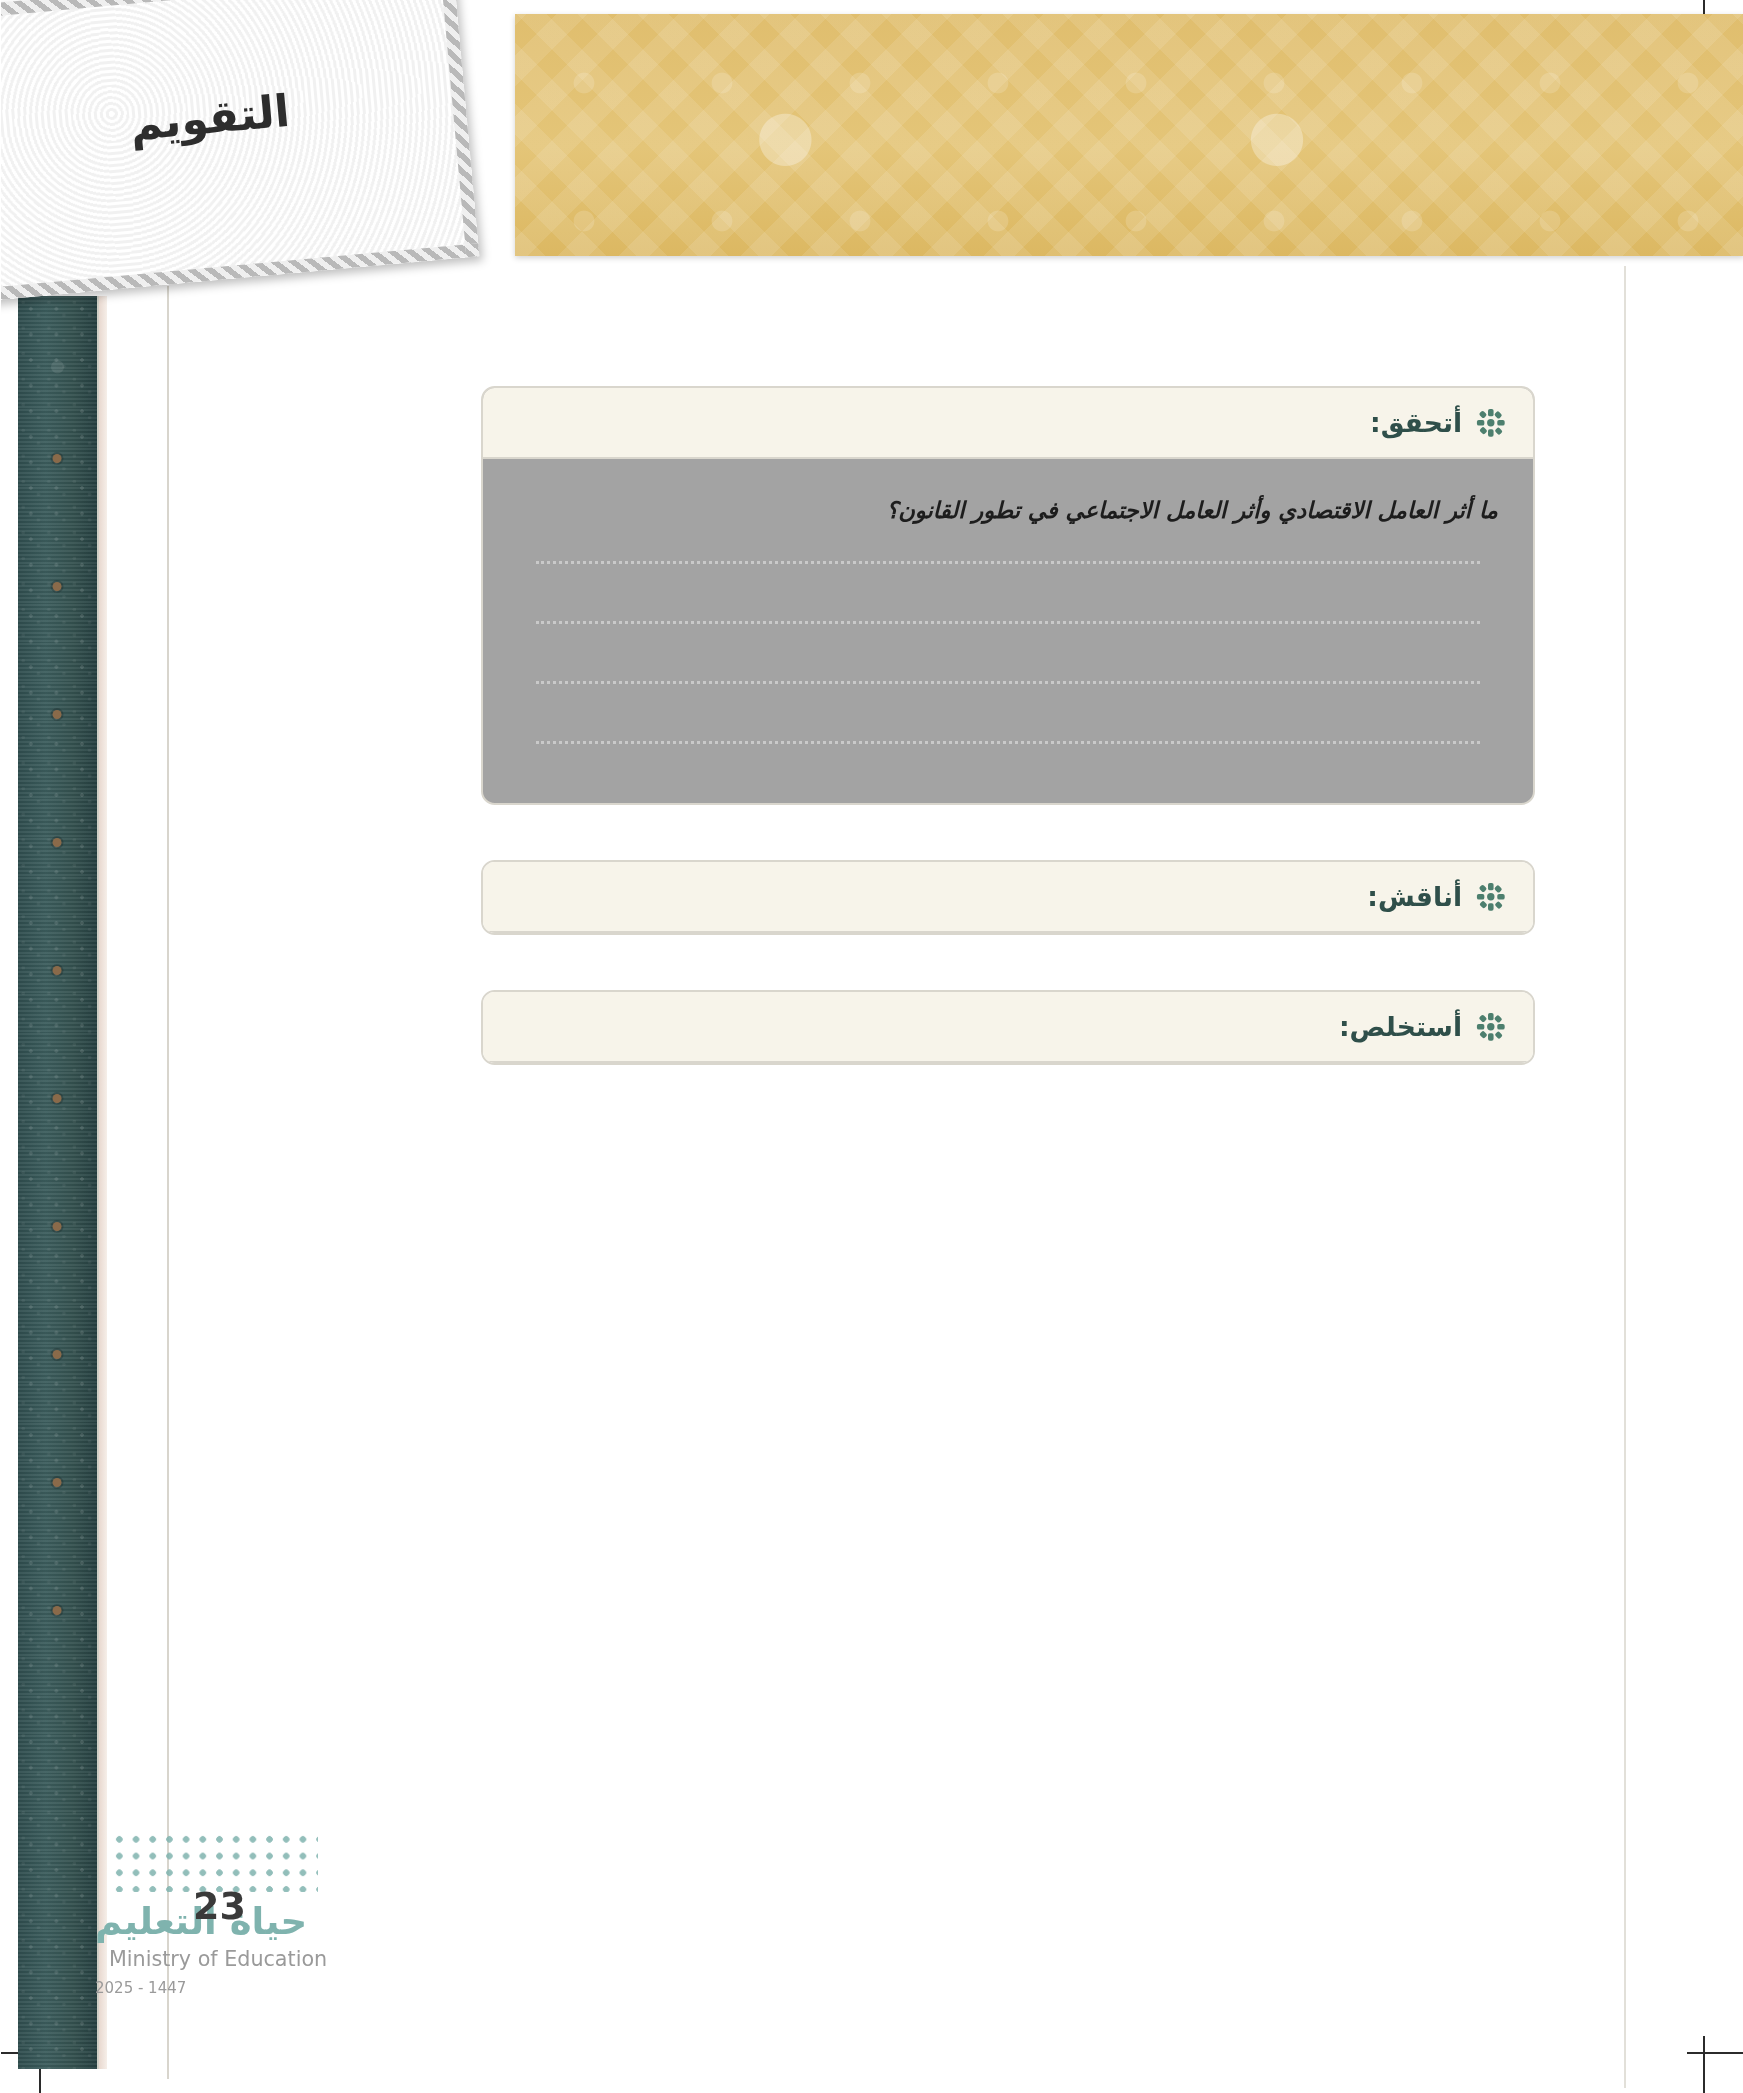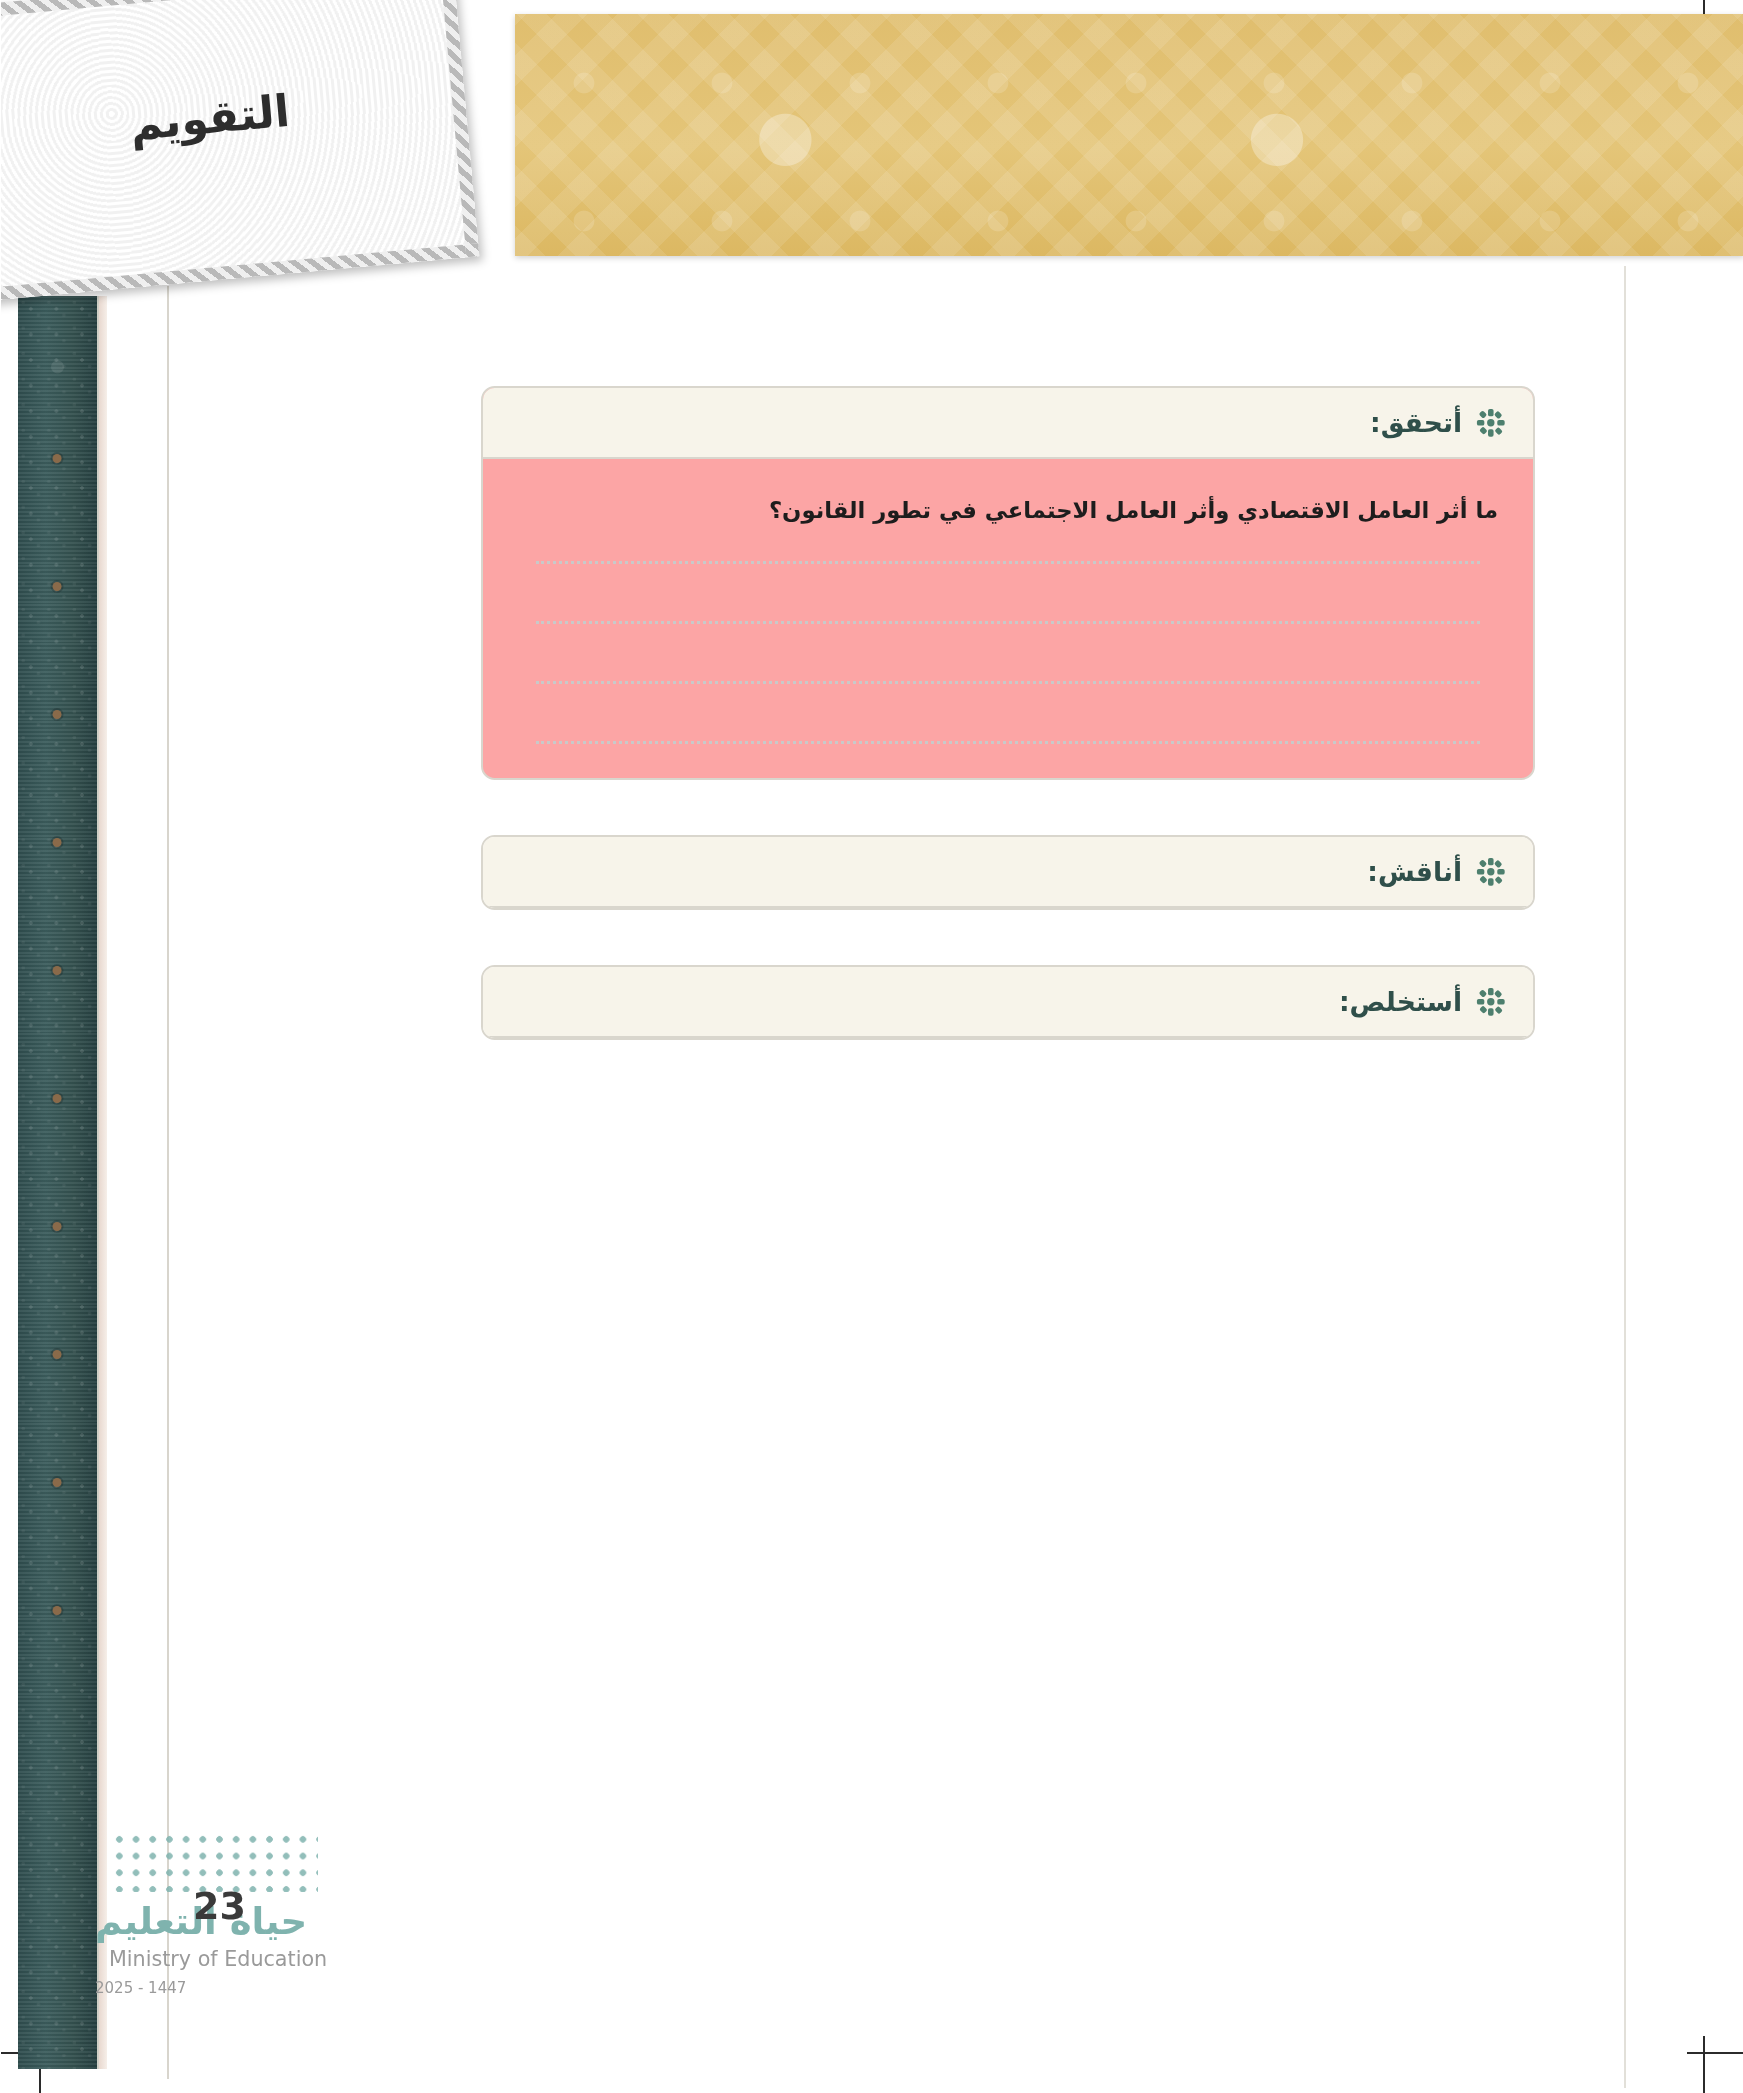--- a/index.html
+++ b/index.html
@@ -136,21 +136,21 @@
   .content {
     position: absolute;
     right: 209px;
     top: 386px;
     width: 1054px;
   }
 
   .card {
     border: 2px solid #d9d6cd;
     border-radius: 13.8px;
-    background: #fca5a5;
+    background: #a3a3a3;
     margin-bottom: 55px;
     overflow: hidden;
   }
   .card-head {
     background: #f7f4ea;
     border-bottom: 2px solid #d9d6cd;
     height: 71px;
     display: flex;
     align-items: center;
     justify-content: flex-start;
@@ -159,21 +159,21 @@
   }
   .card-head .flower {
     width: 29.6px; height: 29.6px;
     flex: 0 0 auto;
   }
   .card-title {
     font-size: 26.6px;
     font-weight: bold;
     color: #2f4f4a;
   }
-  .card-body { padding: 33px 35px 20px 35px; }
+  .card-body { padding: 33px 35px 45px 35px; font-style: italic; }
   .question {
     font-size: 22.7px;
     font-weight: bold;
     color: #1d1d1d;
     line-height: 1.6;
     margin: 0 0 33px 0;
   }
   .answer-lines { padding: 0 17.7px; }
   .answer-line {
     height: 0;

